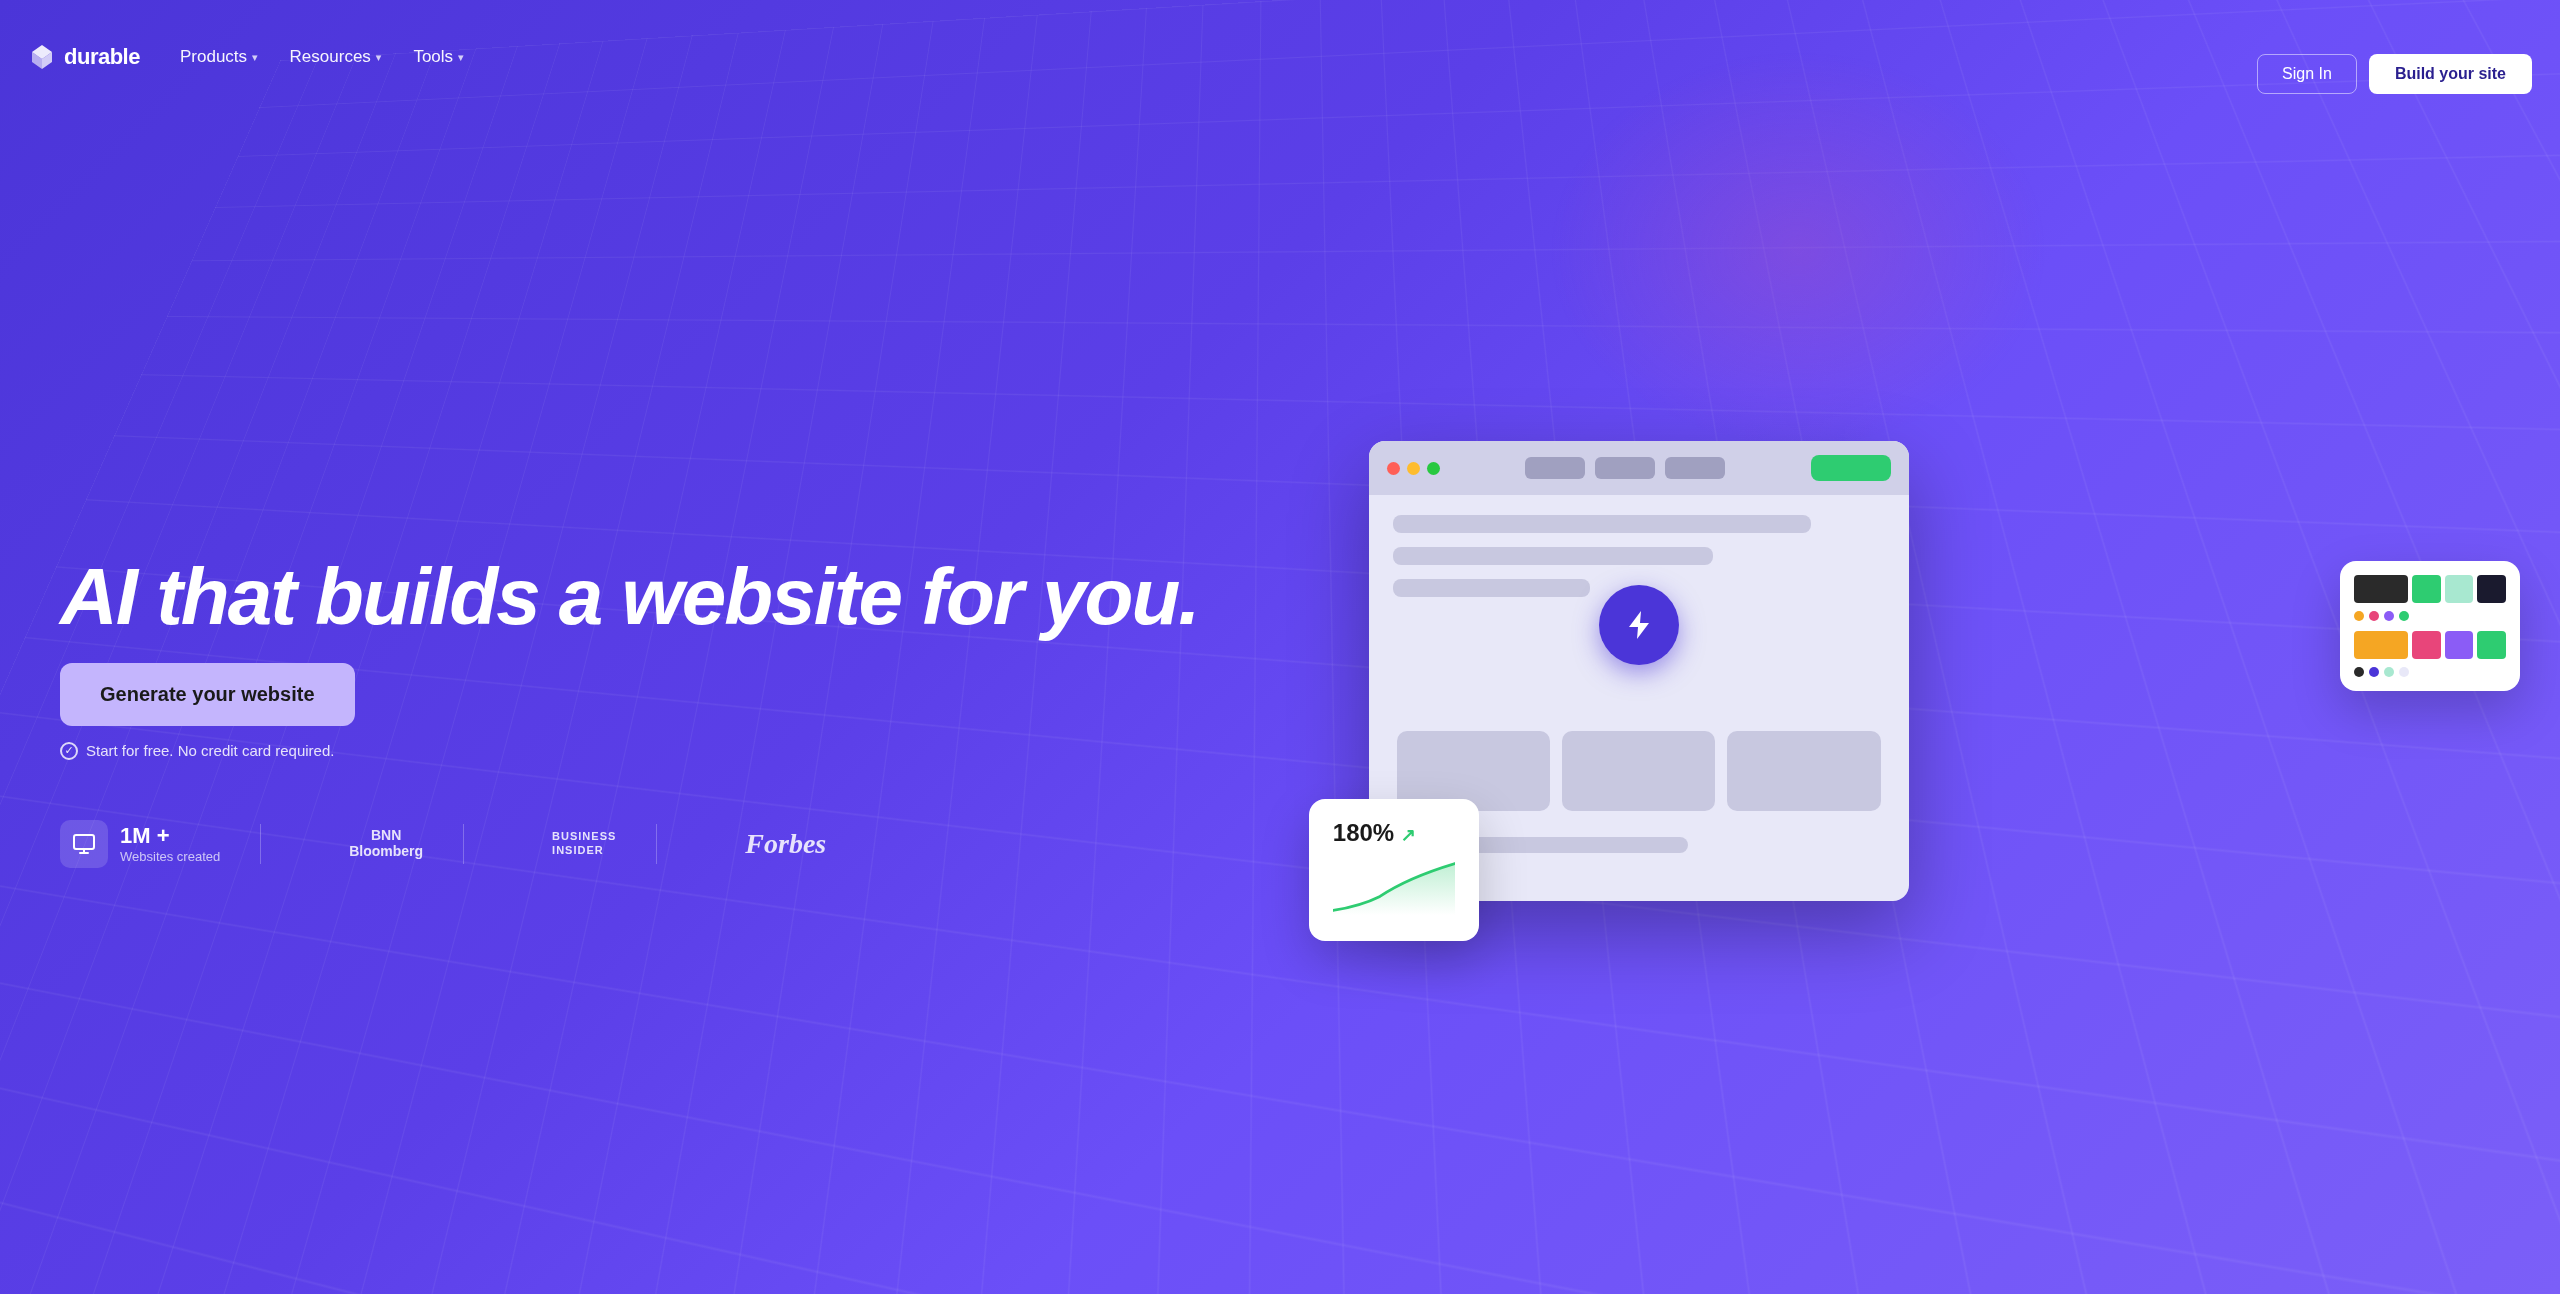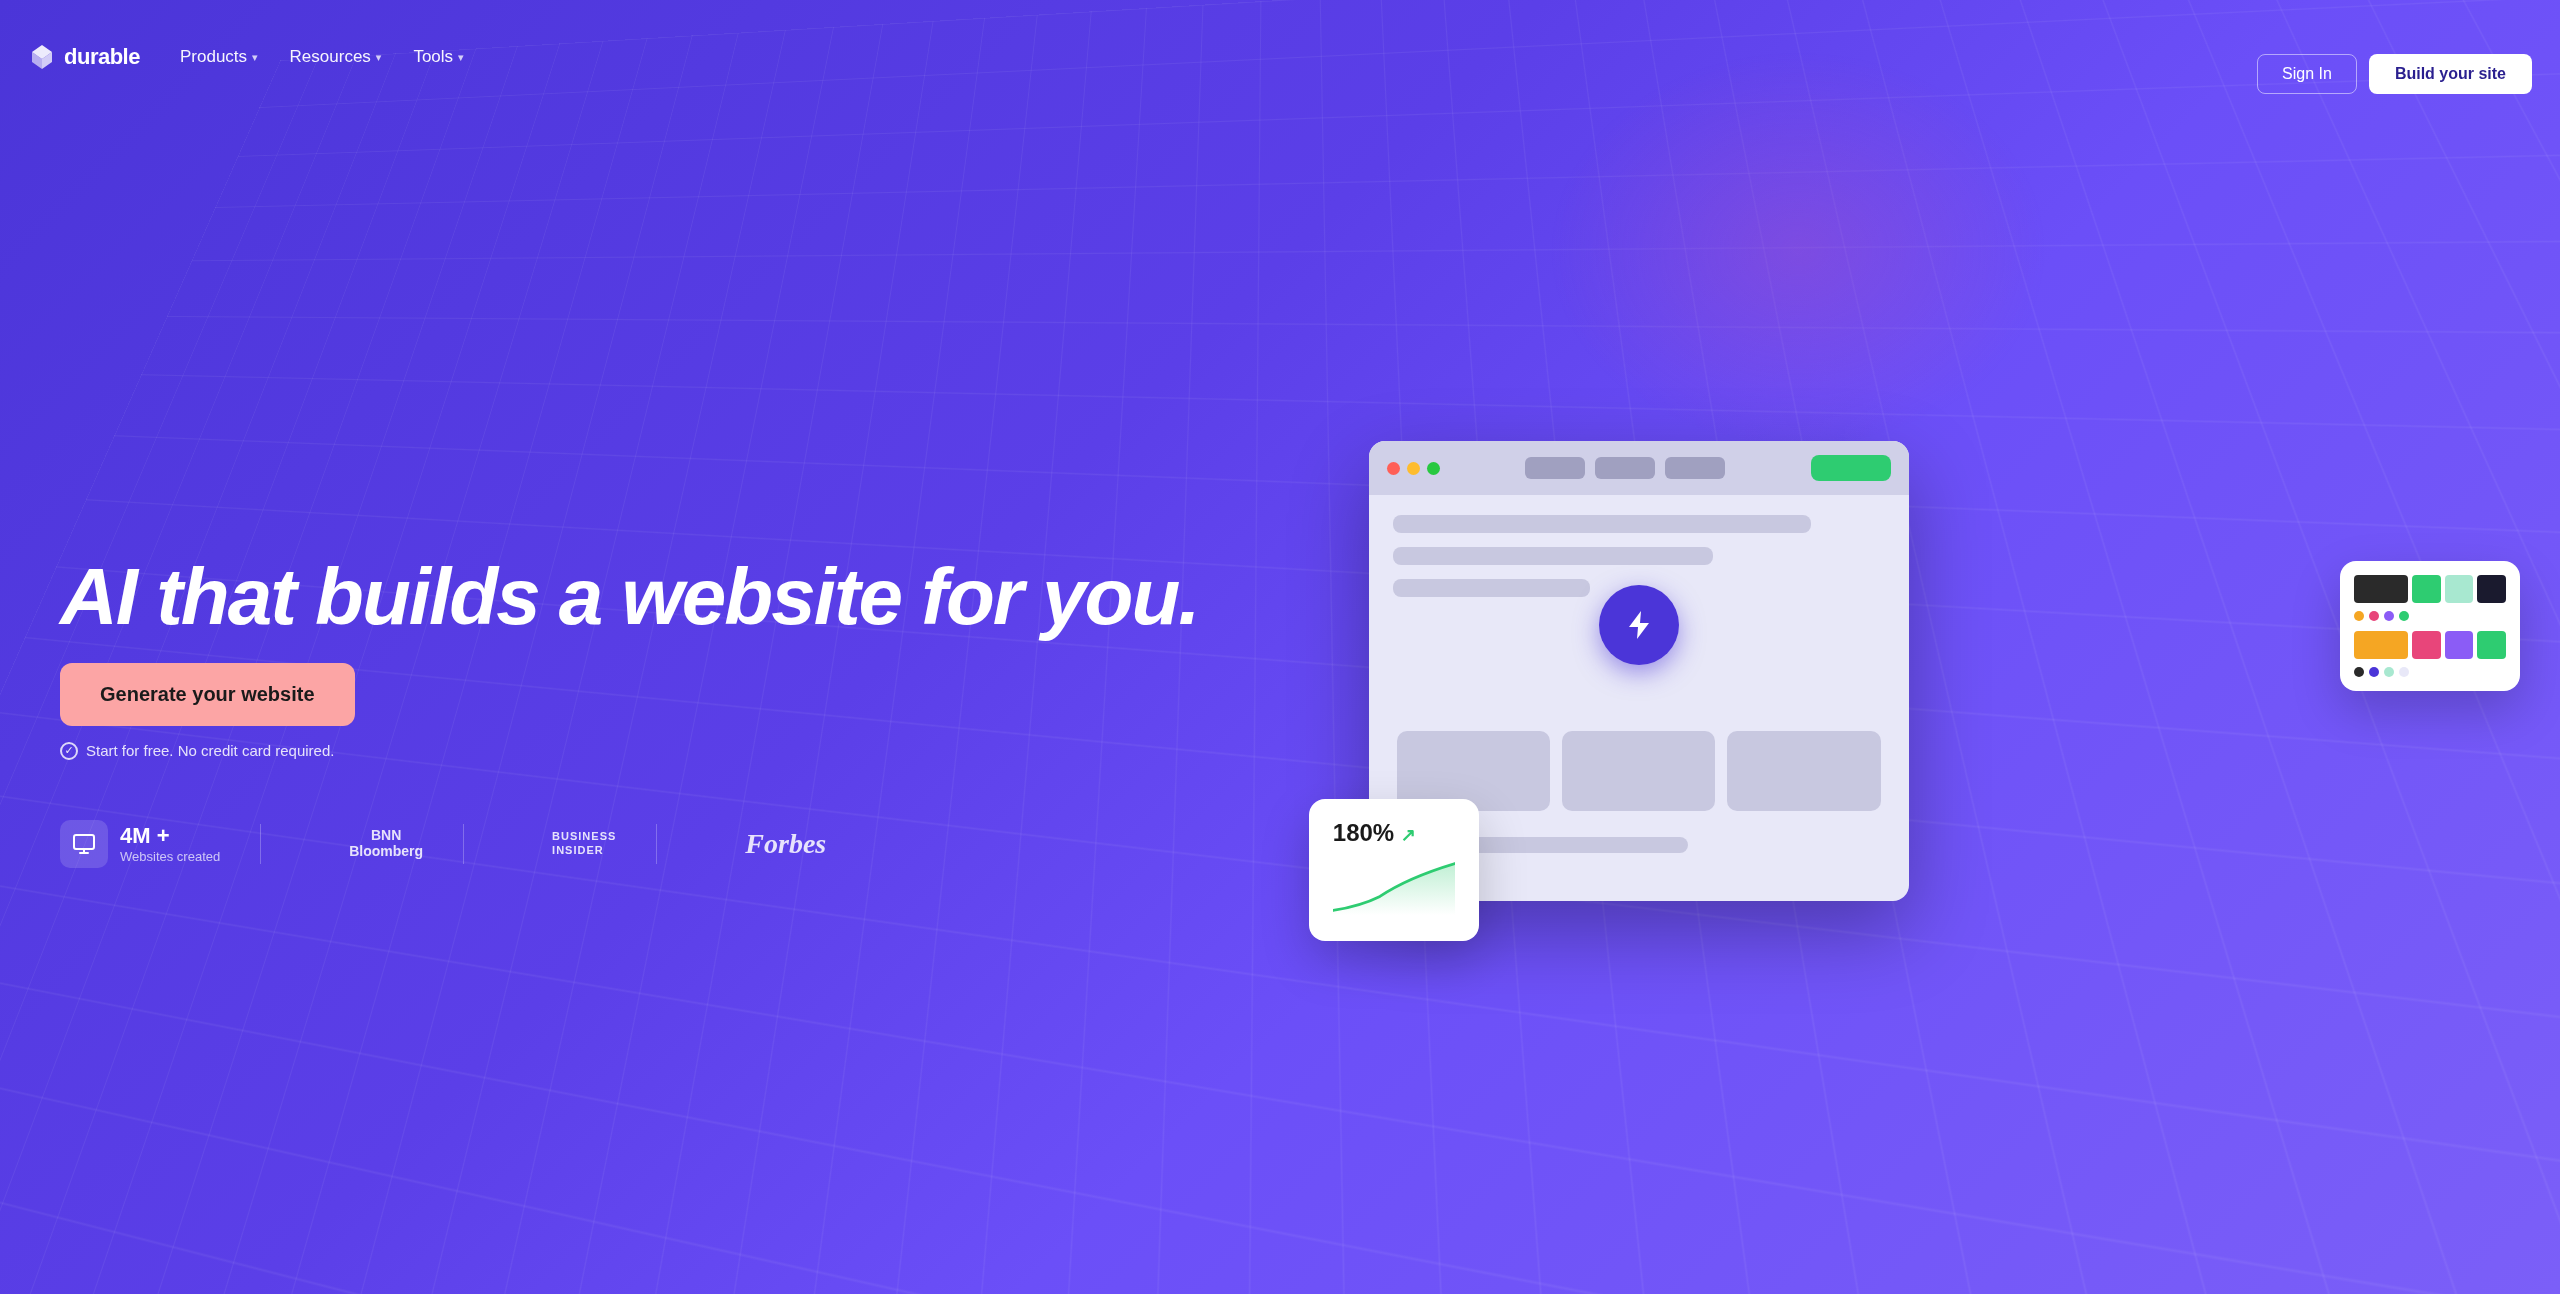--- a/index.html
+++ b/index.html
@@ -154,21 +154,21 @@
 
     .hero-subtitle {
       color: rgba(255,255,255,0.85);
       font-size: 20px;
       line-height: 1.5;
       margin-bottom: 36px;
       max-width: 480px;
     }
 
     .btn-generate {
-      background: #fca5a5;
+      background: #c4b5fd;
       border: none;
       color: #1a1a1a;
       padding: 20px 40px;
       border-radius: 12px;
       font-size: 20px;
       font-weight: 700;
       cursor: pointer;
       display: inline-block;
       margin-bottom: 16px;
     }
@@ -491,21 +491,21 @@
 
     <div class="stats-row">
       <div class="stat-item">
         <div class="stat-icon-wrap">
           <svg width="24" height="24" viewBox="0 0 24 24" fill="none">
             <rect x="2" y="3" width="20" height="14" rx="2" stroke="white" stroke-width="2"></rect>
             <path d="M8 21H16M12 17V21" stroke="white" stroke-width="2" stroke-linecap="round"></path>
           </svg>
         </div>
         <div class="stat-text">
-          <span class="stat-number">4M +</span>
+          <span class="stat-number">1M +</span>
           <span class="stat-desc">Websites created</span>
         </div>
       </div>
 
       <div class="divider-line"></div>
 
       <div class="press-logo bnn">BNN<br>Bloomberg</div>
 
       <div class="divider-line"></div>
 

